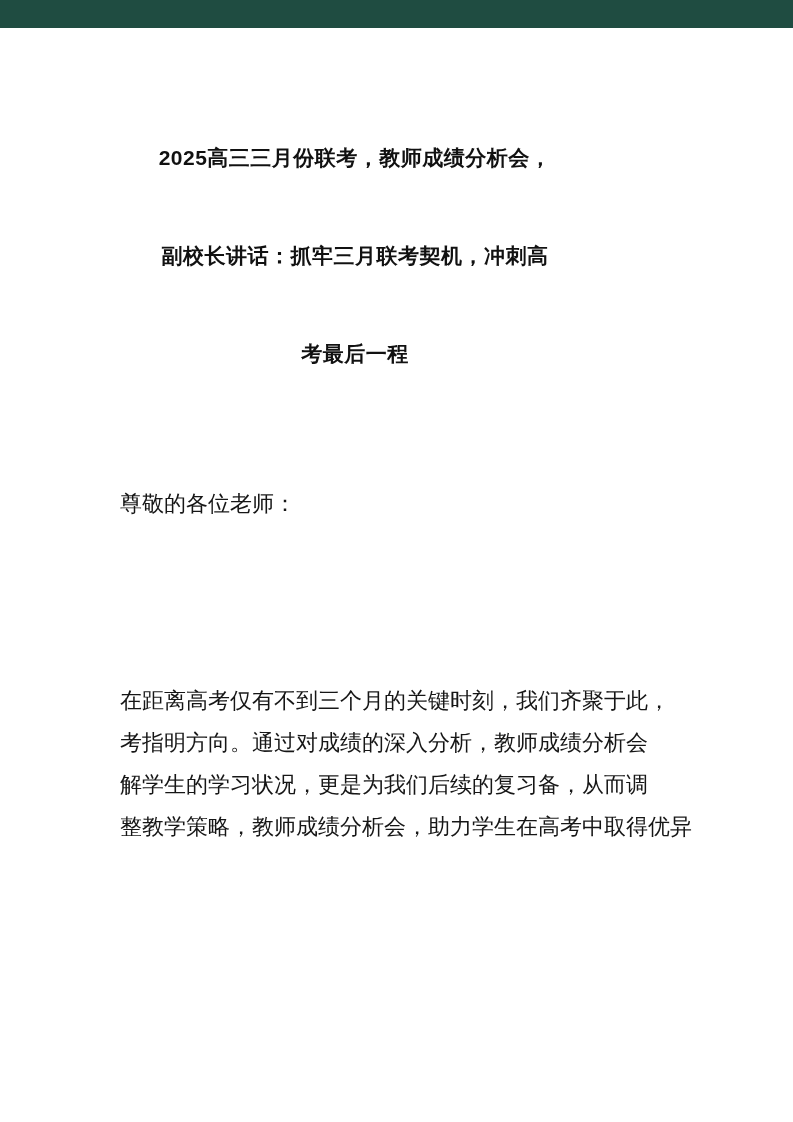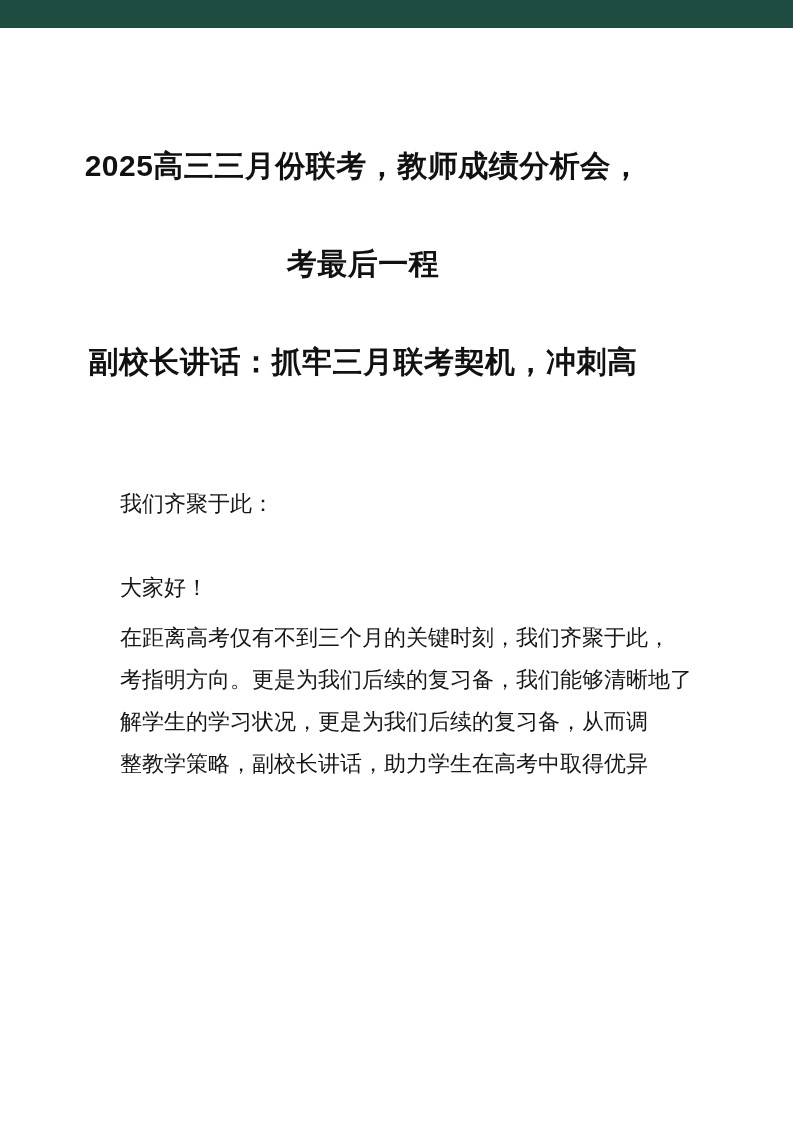--- a/index.html
+++ b/index.html
@@ -22,64 +22,63 @@
     left: 0;
     width: 793px;
     height: 28px;
     background: #1f4c41;
   }
   .doc-title {
     position: absolute;
     top: 101px;
     left: 0;
     width: 694px;
-    margin: 16px;
+    margin: 8px;
     text-align: center;
-    font-size: 30px;
+    font-size: 21px;
     line-height: 98px;
     font-weight: 700;
     letter-spacing: 0.5px;
     color: #111111;
   }
   .title-line {
     white-space: nowrap;
   }
   .body-text {
     position: absolute;
     left: 120px;
     width: 560px;
     font-size: 22px;
     line-height: 42px;
     font-weight: 400;
     color: #161616;
   }
   .greeting   { top: 483px; }
   .salutation { top: 567px; }
-  .paragraph  { top: 617px; }
+  .paragraph  { top: 680px; }
   .para-line {
     white-space: nowrap;
   }
 </style>
 </head>
 <body>
 
 <div class="page">
 
   <div class="top-bar"></div>
 
   <h1 class="doc-title">
     <div class="title-line">2025高三三月份联考，教师成绩分析会，</div>
+    <div class="title-line">副校长讲话：抓牢三月联考契机，冲刺高</div>
     <div class="title-line">考最后一程</div>
-    <div class="title-line">副校长讲话：抓牢三月联考契机，冲刺高</div>
   </h1>
 
-  <div class="body-text greeting">我们齐聚于此：</div>
+  <div class="body-text greeting">尊敬的各位老师：</div>
 
-  <div class="body-text salutation">大家好！</div>
 
   <div class="body-text paragraph">
     <div class="para-line">在距离高考仅有不到三个月的关键时刻，我们齐聚于此，</div>
-    <div class="para-line">考指明方向。更是为我们后续的复习备，我们能够清晰地了</div>
+    <div class="para-line">考指明方向。通过对成绩的深入分析，教师成绩分析会</div>
     <div class="para-line">解学生的学习状况，更是为我们后续的复习备，从而调</div>
-    <div class="para-line">整教学策略，副校长讲话，助力学生在高考中取得优异</div>
+    <div class="para-line">整教学策略，教师成绩分析会，助力学生在高考中取得优异</div>
   </div>
 
 </div>
 
 </body></html>

